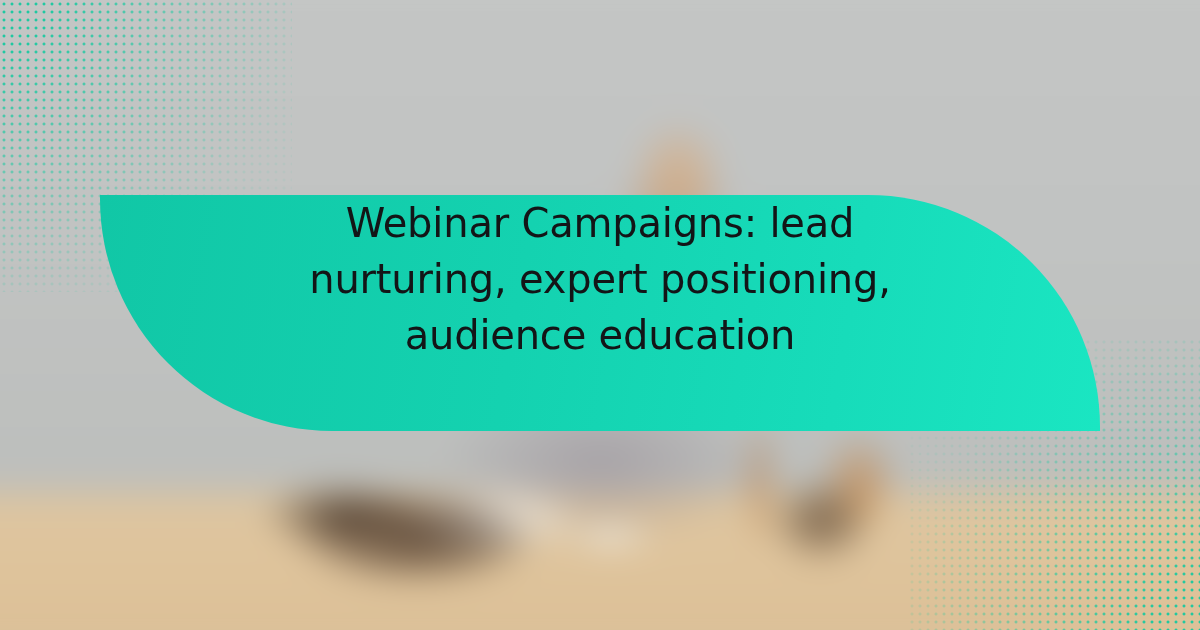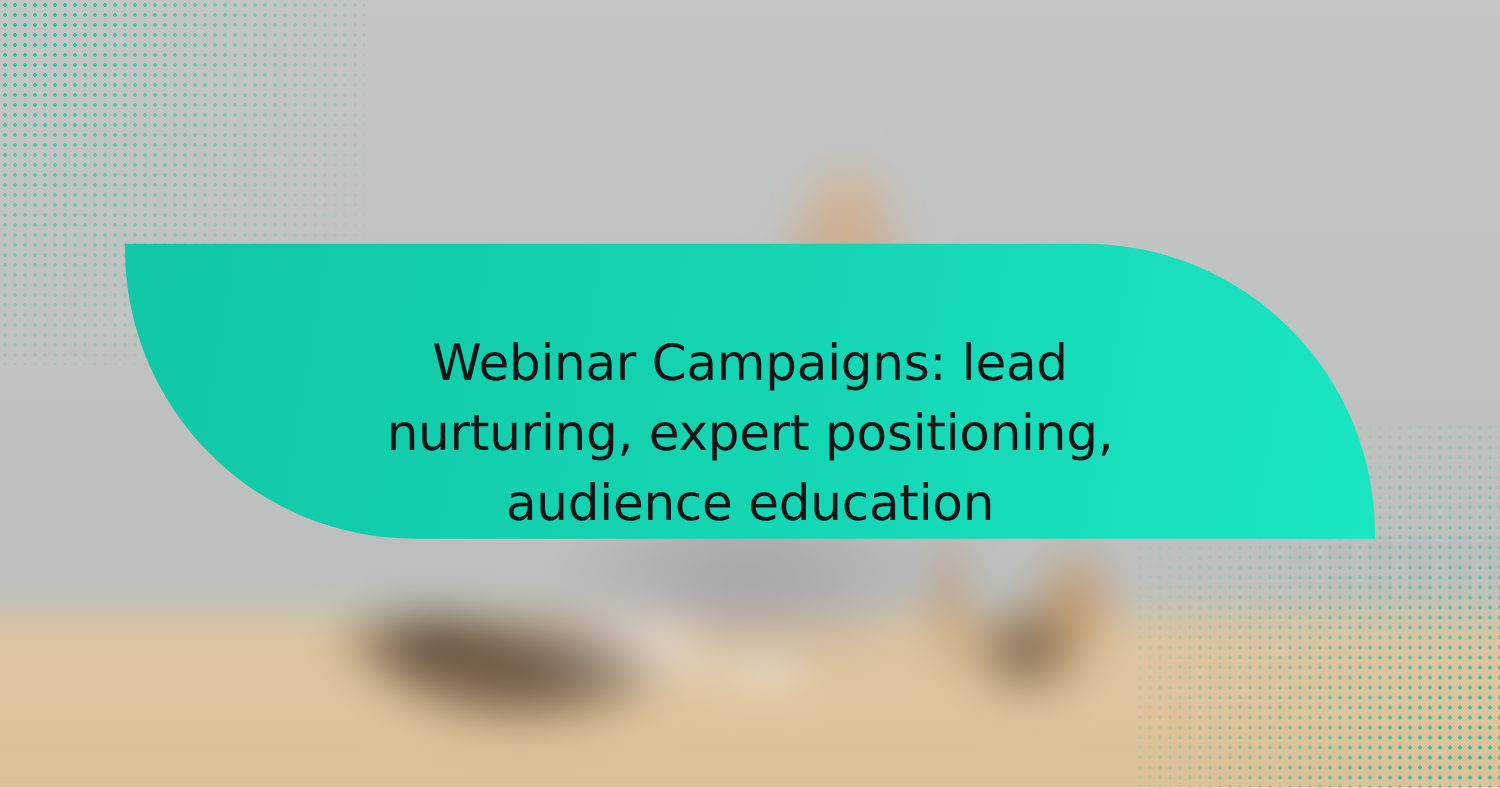--- a/index.html
+++ b/index.html
@@ -84,21 +84,21 @@
     top: 195px;
     width: 1000px;
     height: 236px;
     background: linear-gradient(100deg, #11c7a6 0%, #14d2b0 42%, #17dcba 74%, #1ae6c2 100%);
     border-radius: 0 0 0 0;
     border-top-left-radius: 0px;
     border-top-right-radius: 232px;
     border-bottom-right-radius: 0px;
     border-bottom-left-radius: 232px;
     display: flex;
-    align-items: flex-end;
+    align-items: flex-start;
     justify-content: center;
     box-sizing: border-box;
     padding: 0 150px;
   }
 
   .banner-title {
     margin: 0;
     width: 100%;
     text-align: center;
     font-family: "DejaVu Sans", "Liberation Sans", sans-serif;

